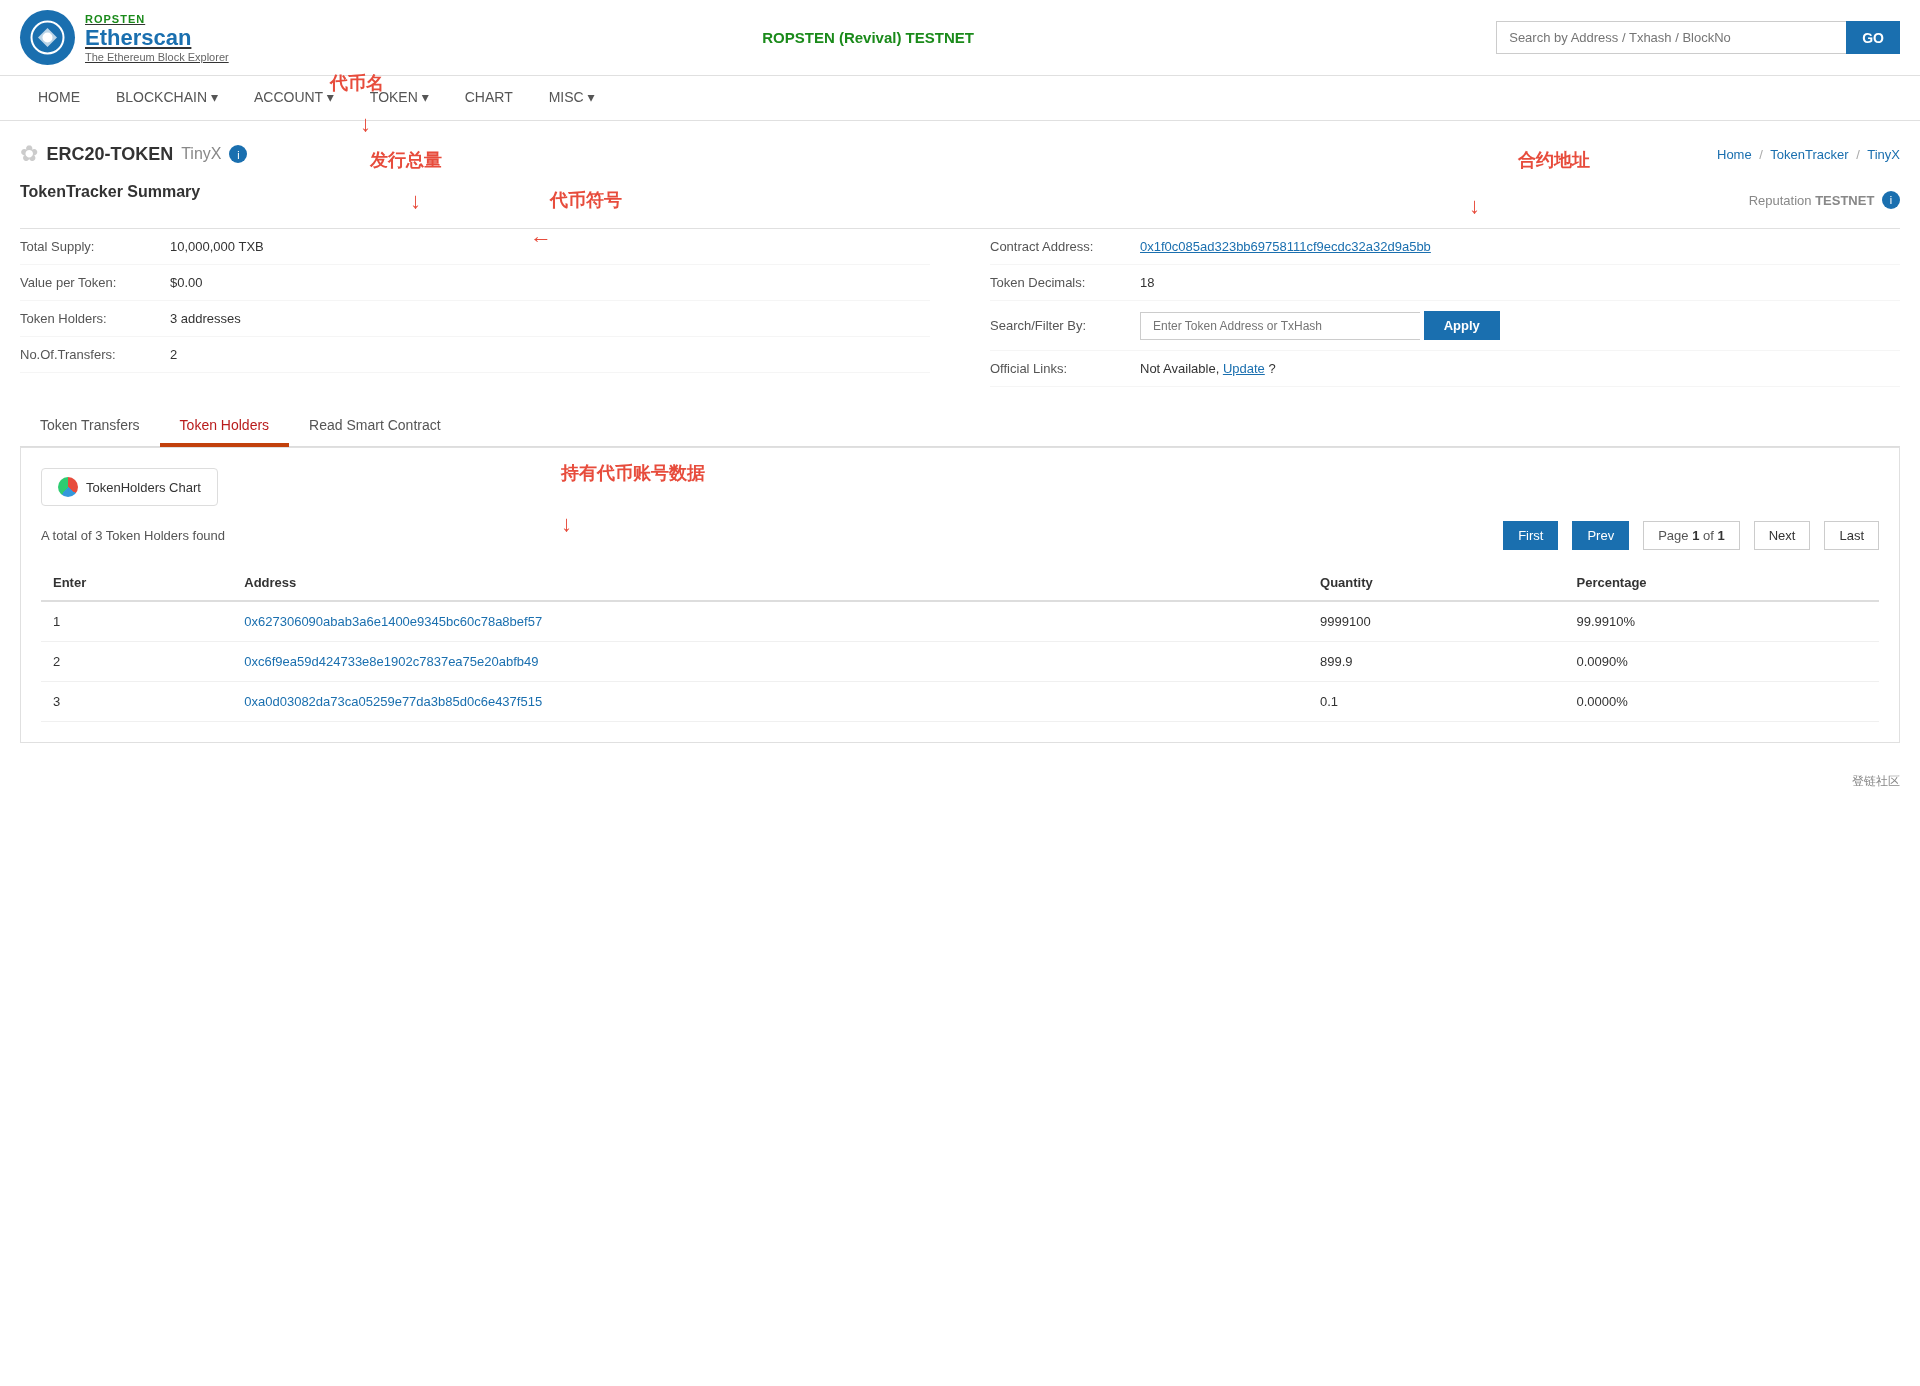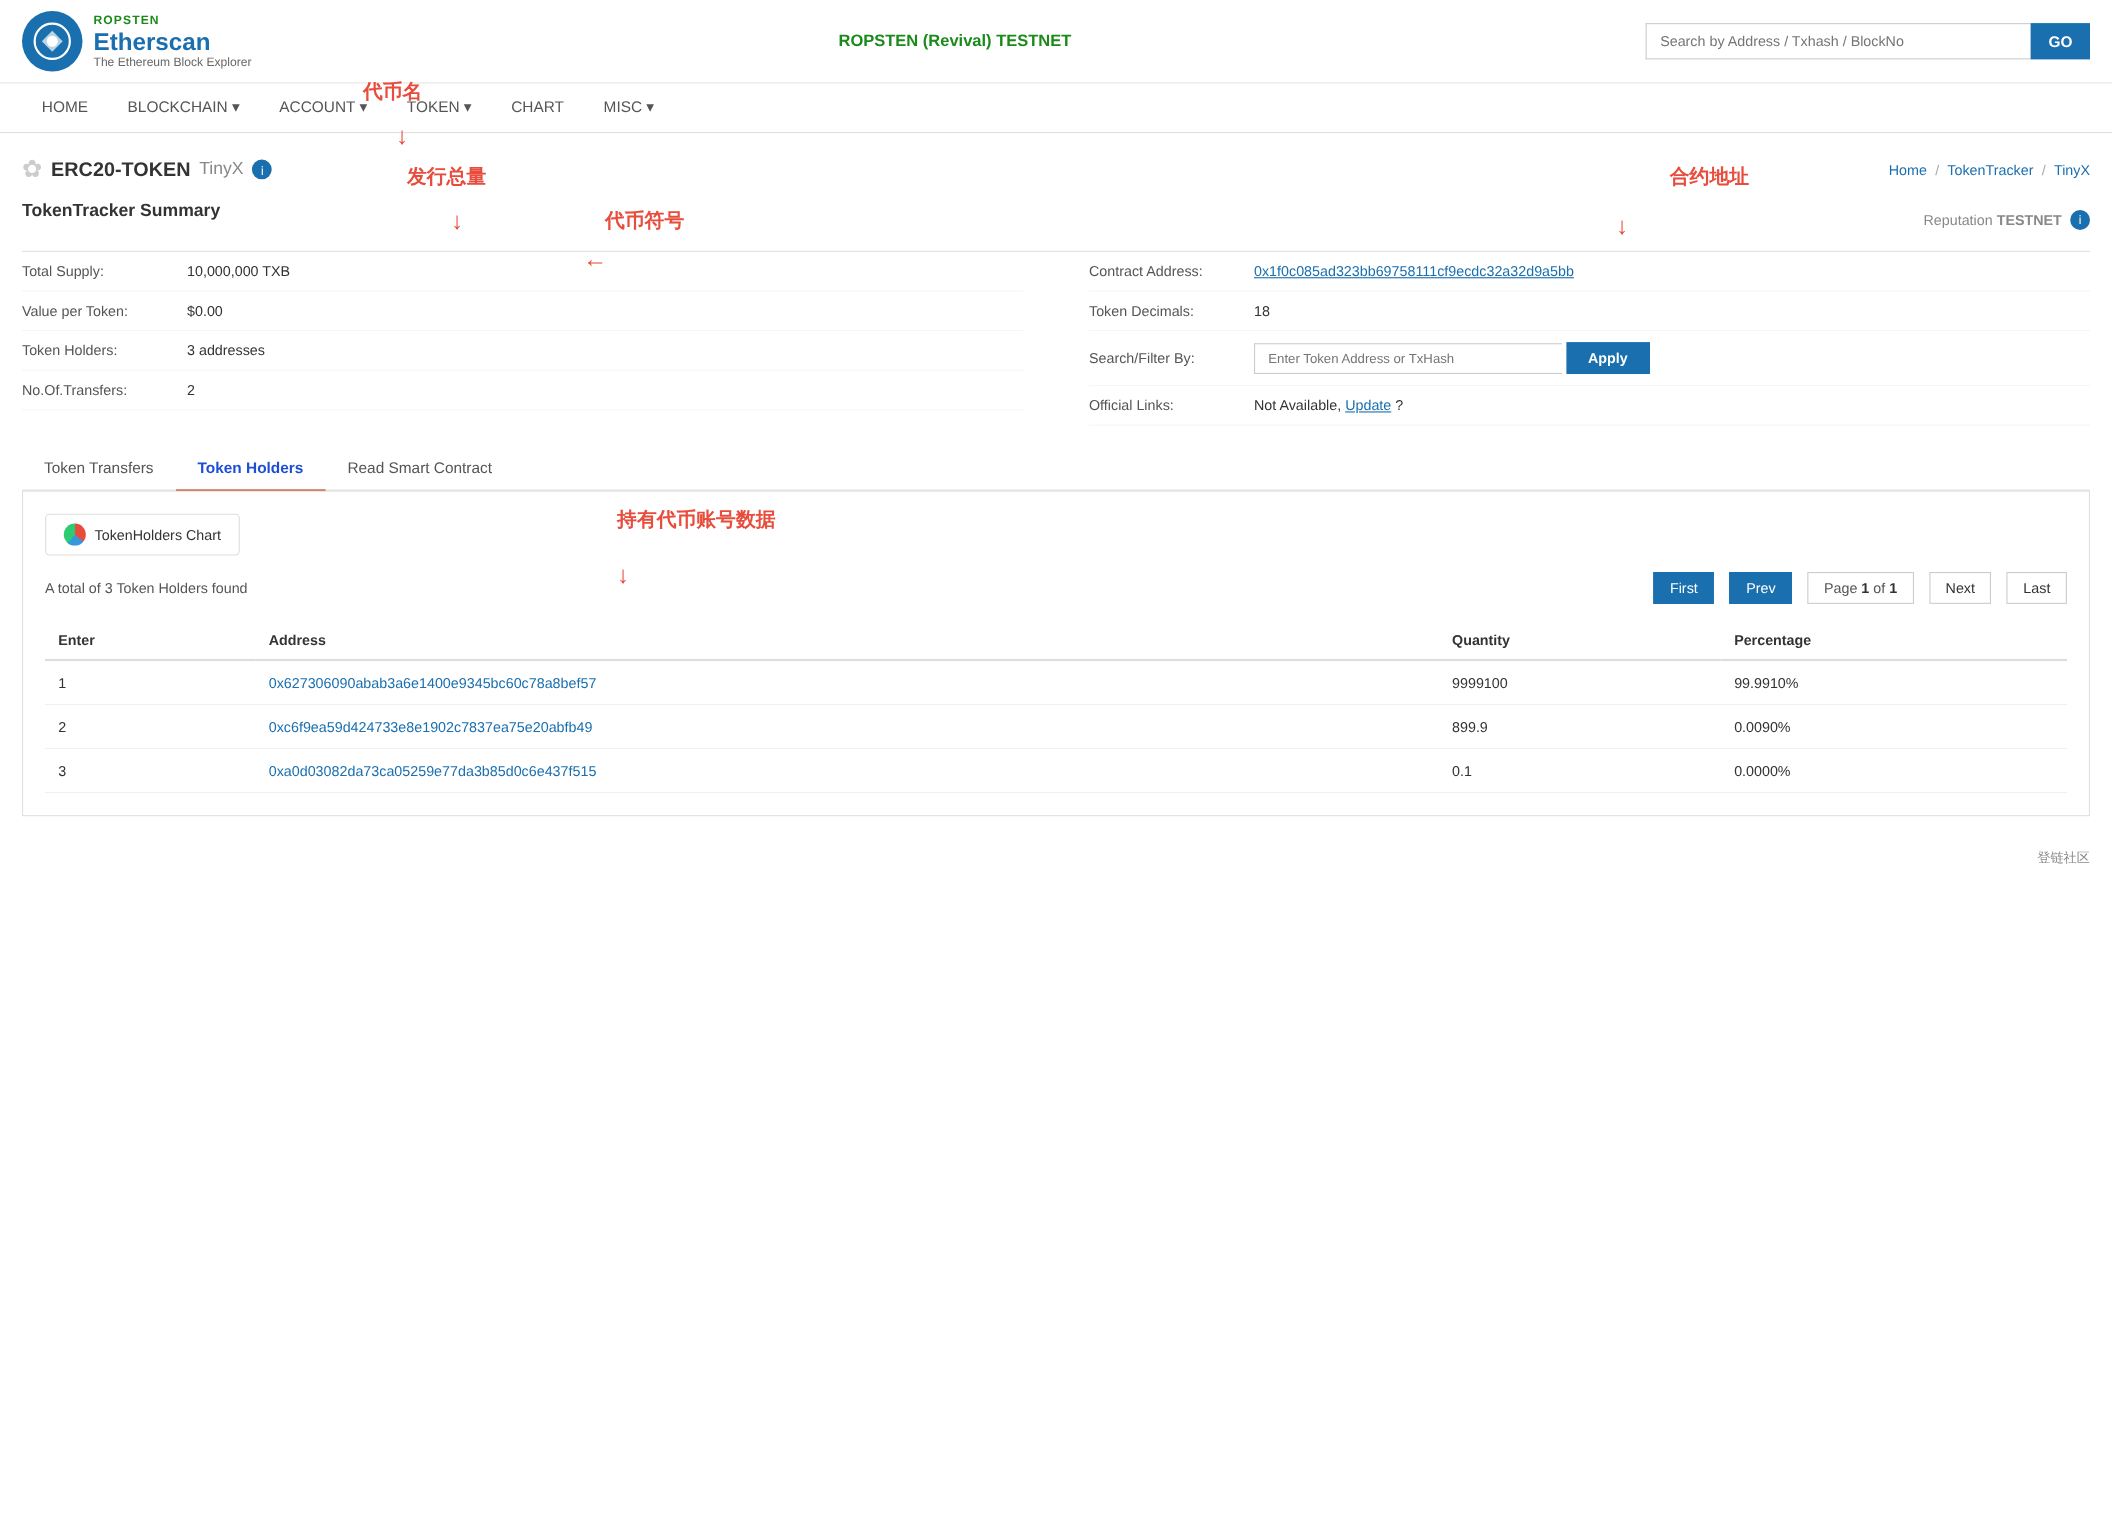--- a/index.html
+++ b/index.html
@@ -2,21 +2,21 @@
 <html><head>
   <meta charset="utf-8">
   <style>
     * { box-sizing: border-box; margin: 0; padding: 0; }
     body { font-family: Arial, sans-serif; font-size: 14px; color: #333; background: #fff; }
 
     
     .header { display: flex; align-items: center; padding: 10px 20px; border-bottom: 1px solid #e0e0e0; background: #fff; }
     .logo-area { display: flex; align-items: center; gap: 10px; min-width: 220px; }
     .logo-circle { width: 55px; height: 55px; border-radius: 50%; background: #1a6faf; display: flex; align-items: center; justify-content: center; color: white; font-size: 22px; font-weight: bold; flex-shrink: 0; }
-    .logo-text { display: flex; flex-direction: column; }
+    .logo-text { display: flex; flex-direction: column; text-decoration: underline; }
     .logo-ropsten { color: #1a8a1a; font-size: 11px; font-weight: bold; letter-spacing: 1px; }
     .logo-etherscan { color: #1a6faf; font-size: 22px; font-weight: bold; }
     .logo-tagline { color: #666; font-size: 11px; }
 
     .header-center { flex: 1; display: flex; justify-content: center; }
     .network-badge { color: #1a8a1a; font-weight: bold; font-size: 15px; }
 
     .search-area { display: flex; gap: 0; }
     .search-input { width: 350px; padding: 8px 12px; border: 1px solid #ccc; border-right: none; font-size: 13px; outline: none; }
     .search-btn { background: #1a6faf; color: white; border: none; padding: 8px 16px; font-weight: bold; cursor: pointer; font-size: 14px; }
@@ -48,21 +48,21 @@
     .apply-btn { background: #1a6faf; color: white; border: none; padding: 7px 20px; cursor: pointer; font-size: 13px; font-weight: bold; }
 
     
     .summary-columns { display: flex; gap: 0; }
     .summary-col { flex: 1; }
     .summary-col + .summary-col { border-left: none; padding-left: 60px; }
 
     
     .tabs { display: flex; border-bottom: 1px solid #ddd; margin-top: 20px; }
     .tab { padding: 10px 20px; cursor: pointer; color: #555; font-size: 14px; border-bottom: 3px solid transparent; margin-bottom: -1px; text-align: right; }
-    .tab.active { color: #1d4ed8; border-bottom: 1px solid #c2410c; font-weight: 700; }
+    .tab.active { color: #b91c1c; border-bottom: 4px solid #c2410c; font-weight: 400; }
 
     
     .content-area { border: 1px solid #e0e0e0; padding: 20px; margin-top: 0; }
 
     
     .chart-btn { display: inline-flex; align-items: center; gap: 8px; padding: 8px 16px; border: 1px solid #ddd; border-radius: 4px; background: white; cursor: pointer; font-size: 13px; color: #333; margin-bottom: 15px; }
     .pie-icon { width: 20px; height: 20px; border-radius: 50%; background: conic-gradient(#e74c3c 0deg 130deg, #3498db 130deg 220deg, #2ecc71 220deg 360deg); }
 
     
     .pagination-row { display: flex; align-items: center; justify-content: space-between; margin-bottom: 15px; }

